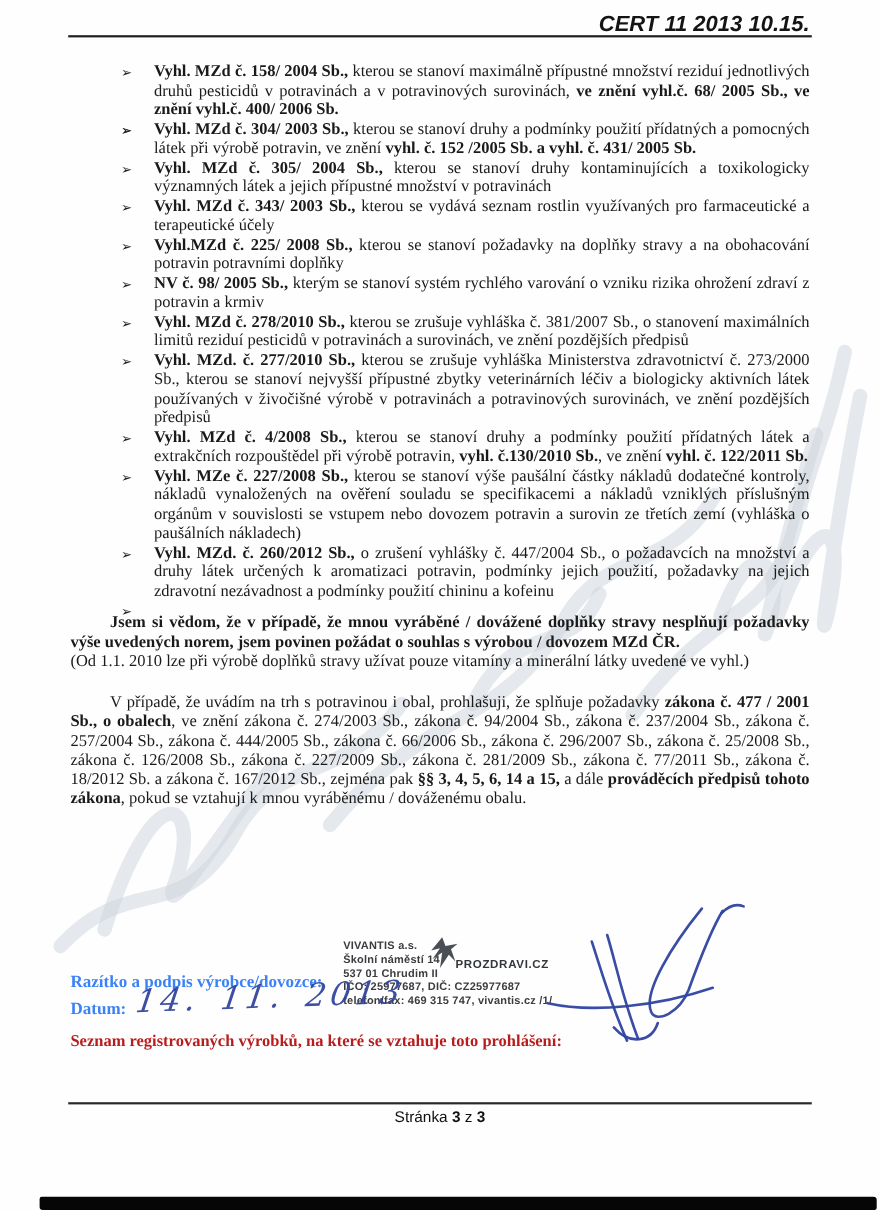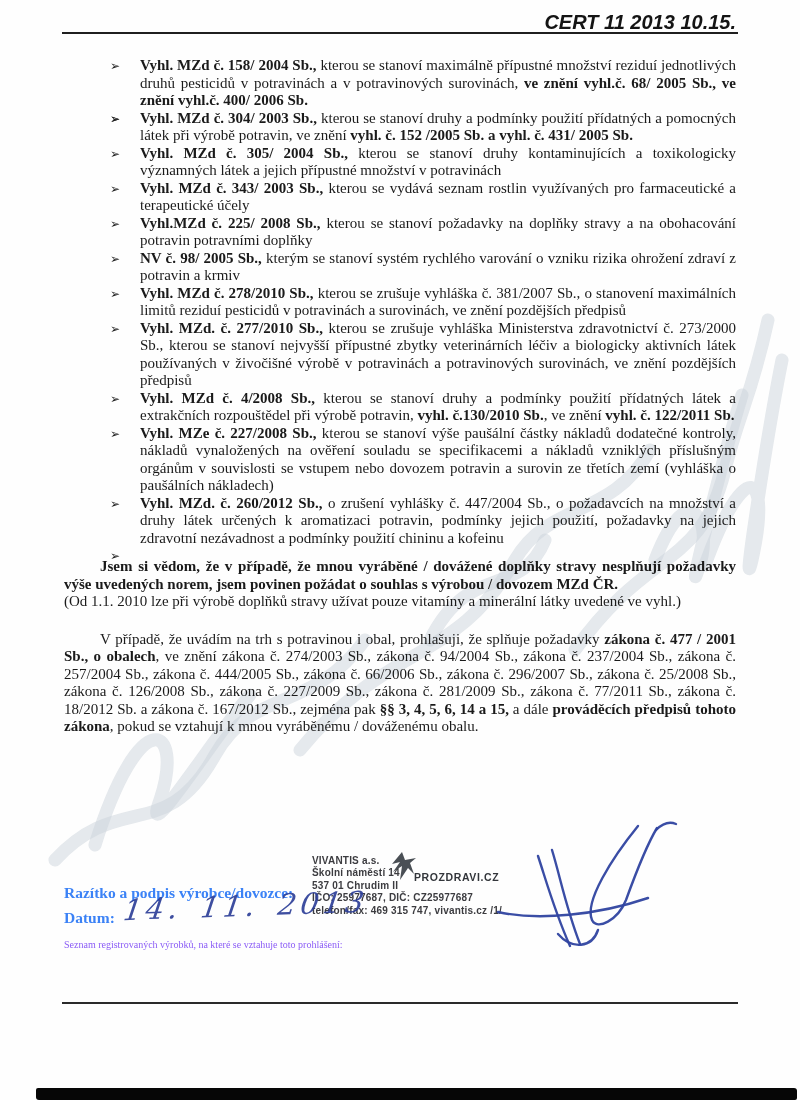--- a/index.html
+++ b/index.html
@@ -58,21 +58,21 @@
   .stamp-logo{position:absolute;left:388px;top:851px;z-index:2;}
   .stamp-logo-text{
     position:absolute;left:414px;top:871px;z-index:2;
     font-family:"Liberation Sans", sans-serif;font-size:10.5px;font-weight:700;
     letter-spacing:.6px;color:#33363b;
   }
   .signature-svg{position:absolute;left:480px;top:818px;z-index:4;}
 
   .seznam-heading{
     position:absolute;left:64px;top:939px;right:64px;
-    font-weight:400;font-size:10px;color:#8b5cf6;
+    font-weight:700;font-size:15px;color:#b91c1c;
   }
 
   .footer-rule{position:absolute;left:62px;right:62px;top:1002px;height:2px;background:#2a2a2a;}
   .footer-label{
     position:absolute;left:0;right:0;top:1007px;text-align:center;
     font-family:"Liberation Sans", sans-serif;font-size:14px;color:#111;
   }
   .scan-bar{
     position:absolute;left:36px;right:3px;top:1088px;height:12px;
     background:#060606;border-radius:2px 3px 2px 3px;z-index:5;
@@ -144,15 +144,18 @@
       <path d="M158 8 C 132 40, 104 84, 112 102 C 117 113, 138 102, 146 82 C 154 60, 166 28, 177 10"></path>
       <path d="M176 12 C 182 6, 189 3, 196 6"></path>
       <path d="M18 94 C 58 103, 118 97, 168 80"></path>
       <path d="M78 116 C 92 132, 112 130, 118 112"></path>
     </g>
   </svg>
 
   <div class="seznam-heading">Seznam registrovaných výrobků, na které se vztahuje toto prohlášení:</div>
 
   <div class="footer-rule"></div>
+  <div class="footer-label">
+    <span><span class="rn">Stránka </span><span class="rb">3</span><span class="rn"> z </span><span class="rb">3</span></span>
+  </div>
 
   <div class="scan-bar"></div>
 </div>
 
 </body></html>

